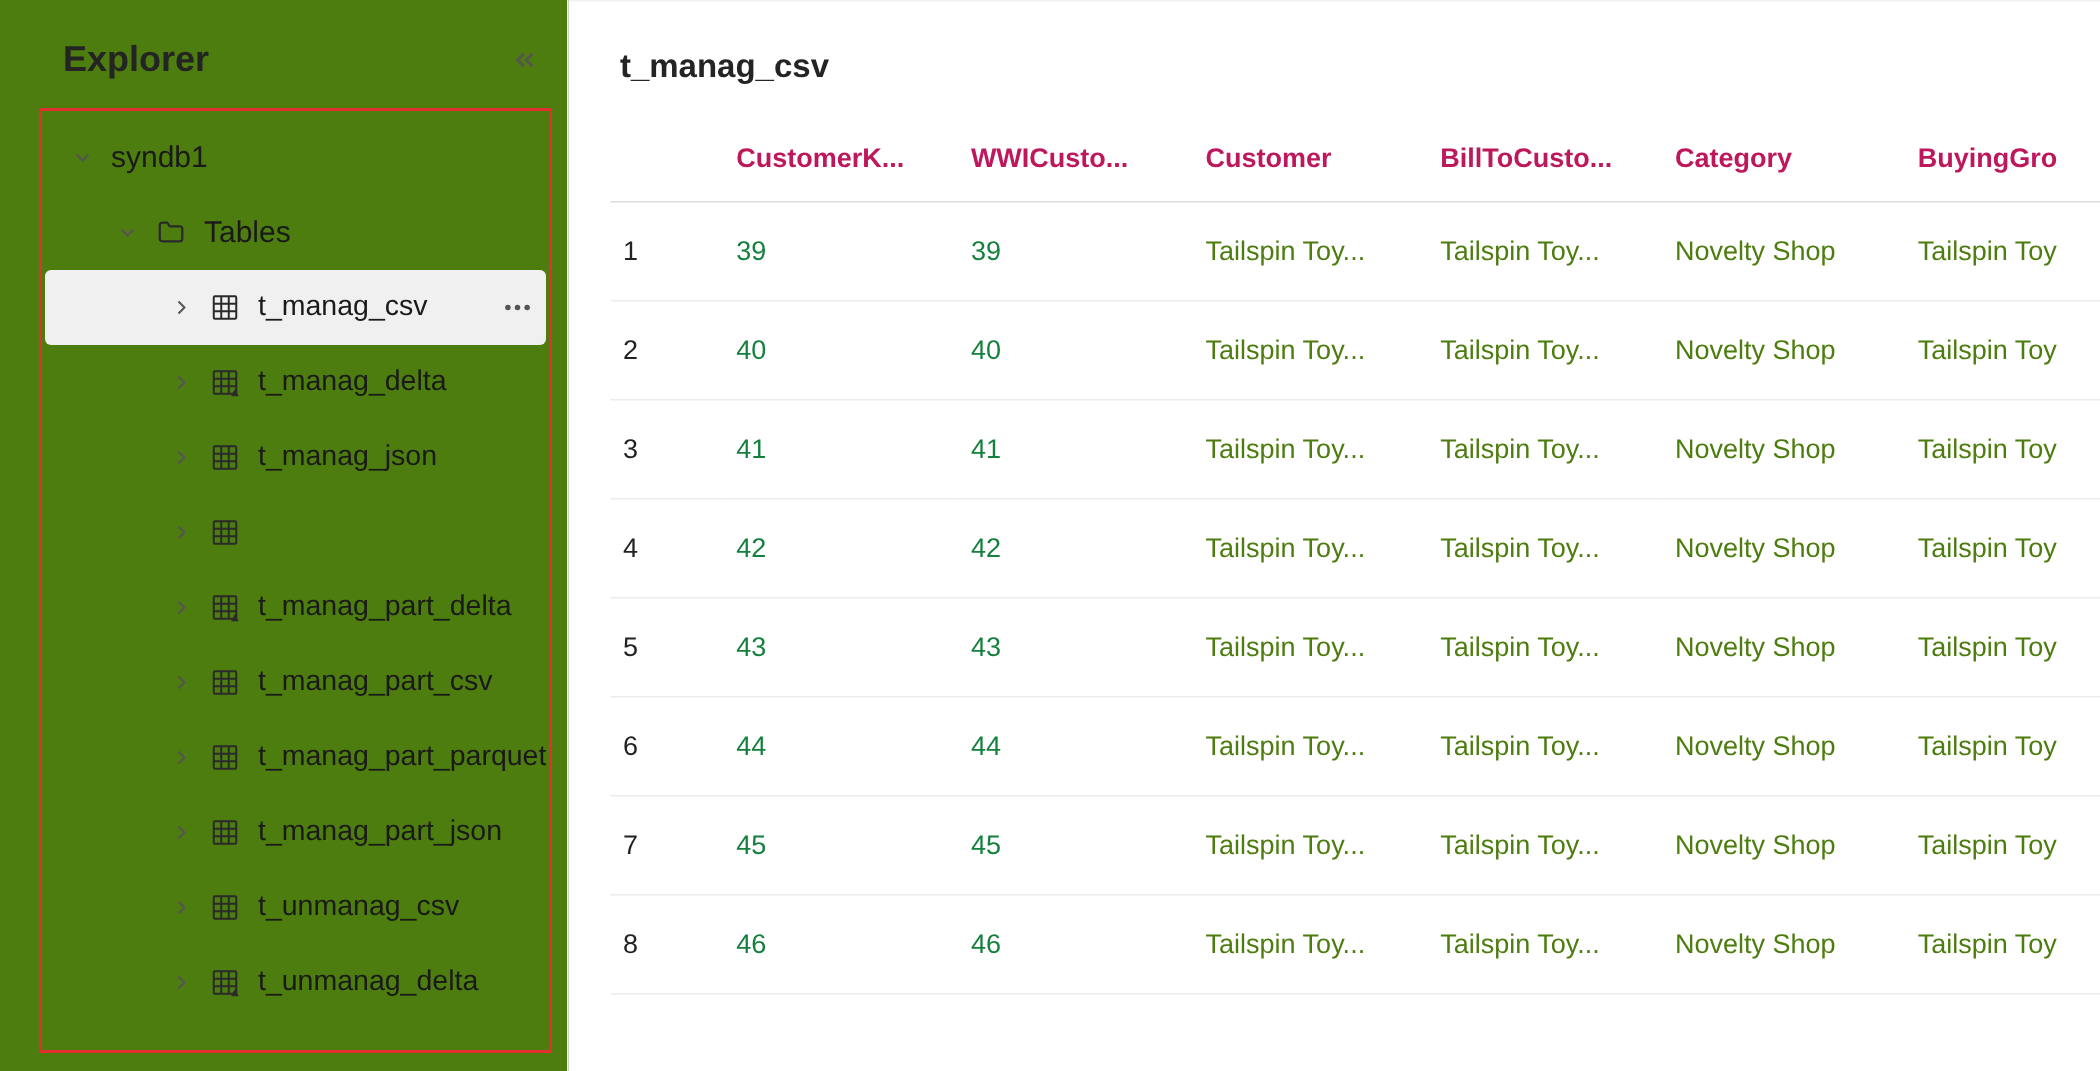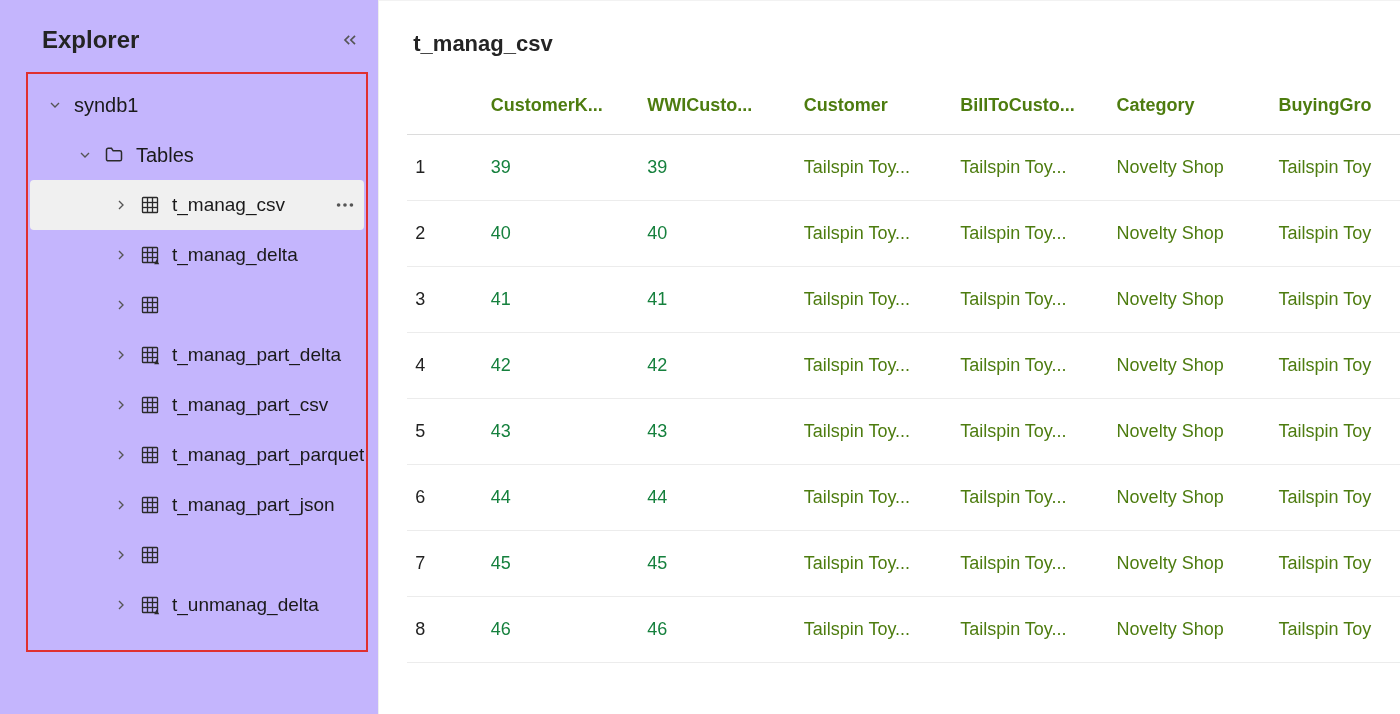--- a/index.html
+++ b/index.html
@@ -2,41 +2,41 @@
 <html><head>
 <meta charset="utf-8">
 <style>
   * { box-sizing: border-box; }
   html, body { margin:0; padding:0; font-family: "Segoe UI", Arial, sans-serif; font-size:16px; color:#242424; background:#fafafa; }
   body { width:1400px; height:714px; overflow:hidden; }
 
   .layout { display:flex; height:100%; }
 
   
-  .sidebar { width:420px; padding:20px 10px 0 26px; background:#c4b5fd; border-right:1px solid #eee; position:relative; }
+  .sidebar { width:420px; padding:20px 10px 0 26px; background:#4d7c0f; border-right:1px solid #eee; position:relative; }
   .explorer-header { display:flex; align-items:center; justify-content:space-between; padding:6px 8px 18px 16px; }
   .explorer-title { font-size:24px; font-weight:600; }
   .collapse-btn { cursor:pointer; color:#555; }
 
   .tree-box { border:2px solid #e03030; padding:6px 2px 20px 2px; }
   .tree-row { display:flex; align-items:center; height:50px; padding-left:10px; cursor:pointer; font-size:19px; color:#1a1a1a; }
   .tree-row.level0 { padding-left:16px; font-size:20px; }
   .tree-row.level1 { padding-left:46px; font-size:20px; }
   .tree-row.level2 { padding-left:82px; font-size:19px; }
   .tree-row.selected { background:#f0f0f0; border-radius:4px; }
   .tree-row .chev { width:18px; display:flex; justify-content:center; color:#555; margin-right:10px; flex:0 0 auto; }
   .tree-row .ticon { width:20px; margin-right:12px; color:#2a2a2a; flex:0 0 auto; display:flex; align-items:center;}
   .tree-row .tlabel { flex:1 1 auto; white-space:nowrap; overflow:hidden; text-overflow:ellipsis; }
   .tree-row .more { color:#555; padding-right:8px; }
 
   
   .main { flex:1 1 auto; padding:30px 0 0 28px; background:#fff; border-top:1px solid #f2f2f2; overflow:hidden;}
   .table-title { font-size:22px; font-weight:600; margin-bottom:28px; padding-left:6px;}
   table { border-collapse:collapse; width:100%; table-layout:fixed; }
-  thead th { text-align:left; font-weight:600; font-size:18px; padding:10px 8px 18px 8px; border-bottom:1px solid #dcdcdc; white-space:nowrap; overflow:hidden; text-overflow:ellipsis; color:#4d7c0f;}
+  thead th { text-align:left; font-weight:600; font-size:18px; padding:10px 8px 18px 8px; border-bottom:1px solid #dcdcdc; white-space:nowrap; overflow:hidden; text-overflow:ellipsis; color:#be185d;}
   tbody td { font-size:18px; padding:22px 8px 22px 8px; border-bottom:1px solid #ececec; white-space:nowrap; overflow:hidden; text-overflow:ellipsis; }
   tbody td.idx { color:#222; }
   tbody td.val { color:#15803d; }
   tbody td.txt { color:#4d7c0f; }
   col.c-idx { width:70px; }
   col.c-a { width:145px; }
   col.c-b { width:145px; }
   col.c-c { width:145px; }
   col.c-d { width:145px; }
   col.c-e { width:150px; }
@@ -137,20 +137,37 @@
             </span>
             <span class="ticon">
               <svg width="20" height="20" viewBox="0 0 24 24" fill="none" stroke="currentColor" stroke-width="1.6">
                 <rect x="3" y="3" width="18" height="18" rx="1"></rect>
                 <line x1="3" y1="9" x2="21" y2="9"></line>
                 <line x1="3" y1="15" x2="21" y2="15"></line>
                 <line x1="9" y1="3" x2="9" y2="21"></line>
                 <line x1="15" y1="3" x2="15" y2="21"></line>
               </svg>
             </span>
+            <span class="tlabel">t_manag_json</span>
+          </div>
+          <div class="tree-row level2">
+            <span class="chev">
+              <svg width="16" height="16" viewBox="0 0 24 24" fill="none" stroke="currentColor" stroke-width="2">
+                <polyline points="9 6 15 12 9 18"></polyline>
+              </svg>
+            </span>
+            <span class="ticon">
+              <svg width="20" height="20" viewBox="0 0 24 24" fill="none" stroke="currentColor" stroke-width="1.6">
+                <rect x="3" y="3" width="18" height="18" rx="1"></rect>
+                <line x1="3" y1="9" x2="21" y2="9"></line>
+                <line x1="3" y1="15" x2="21" y2="15"></line>
+                <line x1="9" y1="3" x2="9" y2="21"></line>
+                <line x1="15" y1="3" x2="15" y2="21"></line>
+              </svg>
+            </span>
           </div>
           <div class="tree-row level2">
             <span class="chev">
               <svg width="16" height="16" viewBox="0 0 24 24" fill="none" stroke="currentColor" stroke-width="2">
                 <polyline points="9 6 15 12 9 18"></polyline>
               </svg>
             </span>
             <span class="ticon">
               <svg width="20" height="20" viewBox="0 0 24 24" fill="none" stroke="currentColor" stroke-width="1.6">
                 <rect x="3" y="3" width="18" height="18" rx="1"></rect>
@@ -222,20 +239,21 @@
             </span>
             <span class="ticon">
               <svg width="20" height="20" viewBox="0 0 24 24" fill="none" stroke="currentColor" stroke-width="1.6">
                 <rect x="3" y="3" width="18" height="18" rx="1"></rect>
                 <line x1="3" y1="9" x2="21" y2="9"></line>
                 <line x1="3" y1="15" x2="21" y2="15"></line>
                 <line x1="9" y1="3" x2="9" y2="21"></line>
                 <line x1="15" y1="3" x2="15" y2="21"></line>
               </svg>
             </span>
+            <span class="tlabel">t_unmanag_csv</span>
           </div>
           <div class="tree-row level2">
             <span class="chev">
               <svg width="16" height="16" viewBox="0 0 24 24" fill="none" stroke="currentColor" stroke-width="2">
                 <polyline points="9 6 15 12 9 18"></polyline>
               </svg>
             </span>
             <span class="ticon">
               <svg width="20" height="20" viewBox="0 0 24 24" fill="none" stroke="currentColor" stroke-width="1.6">
                 <rect x="3" y="3" width="18" height="18" rx="1"></rect>

